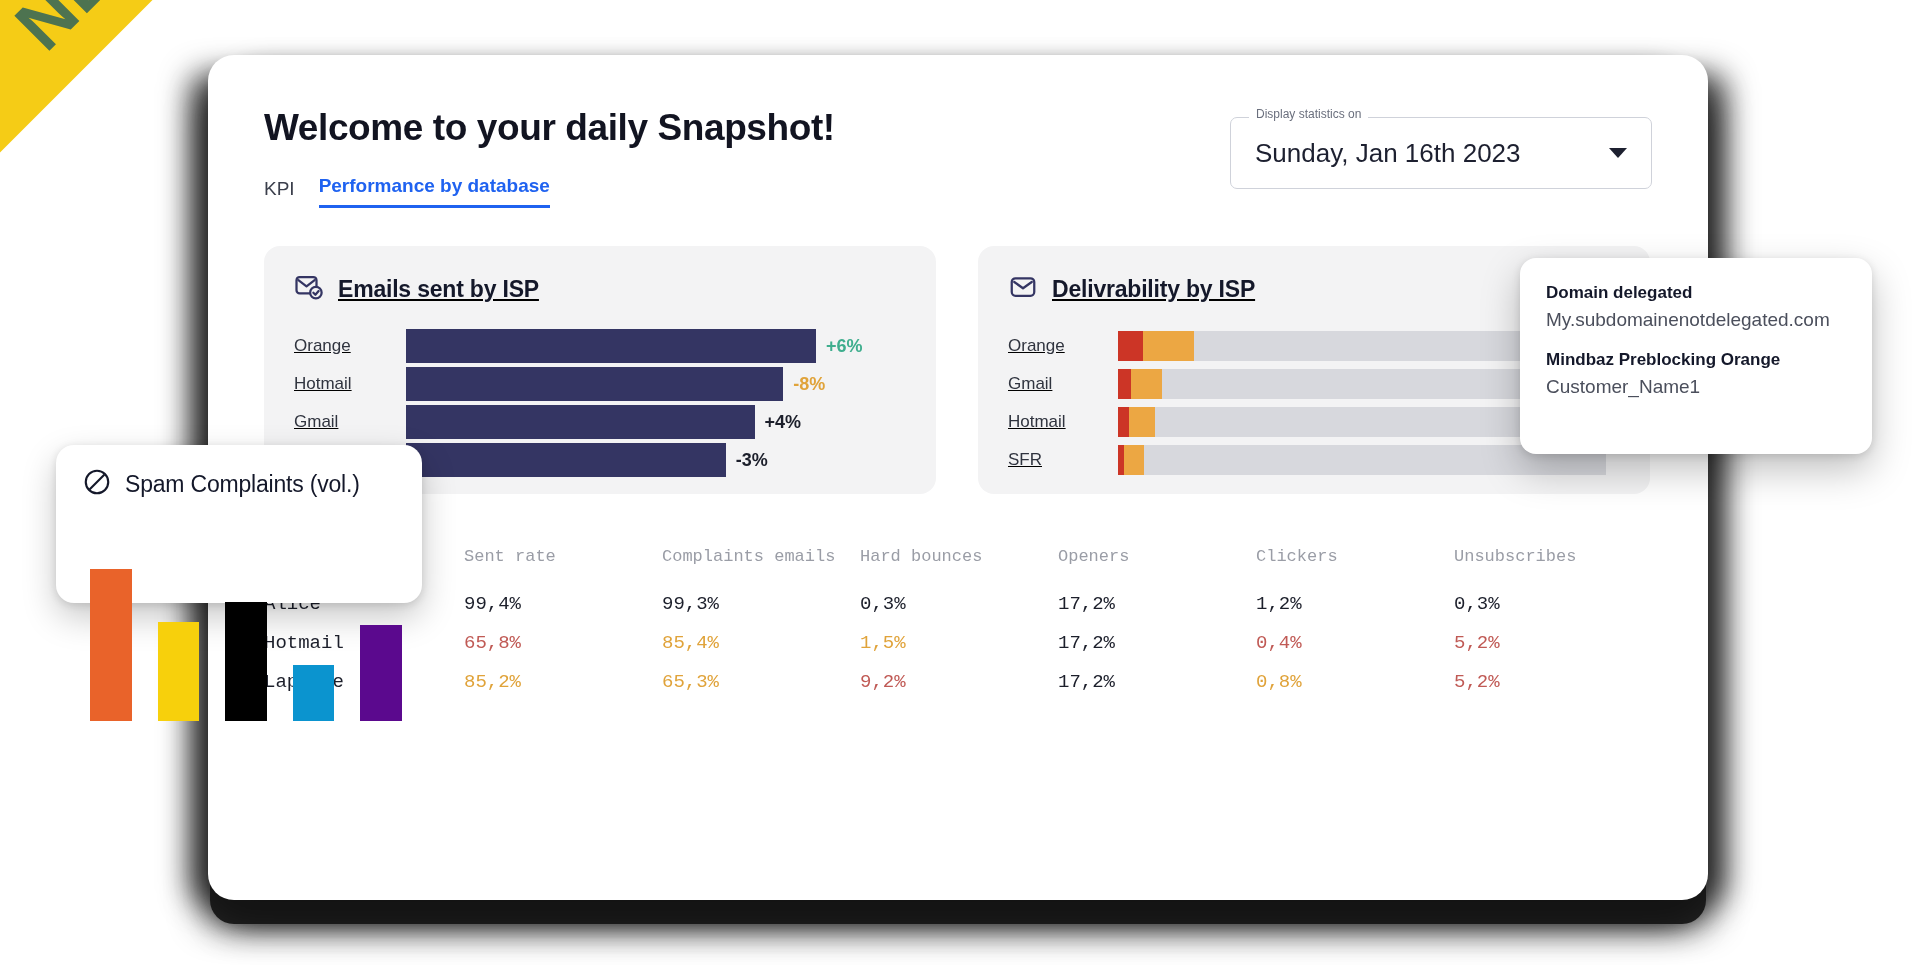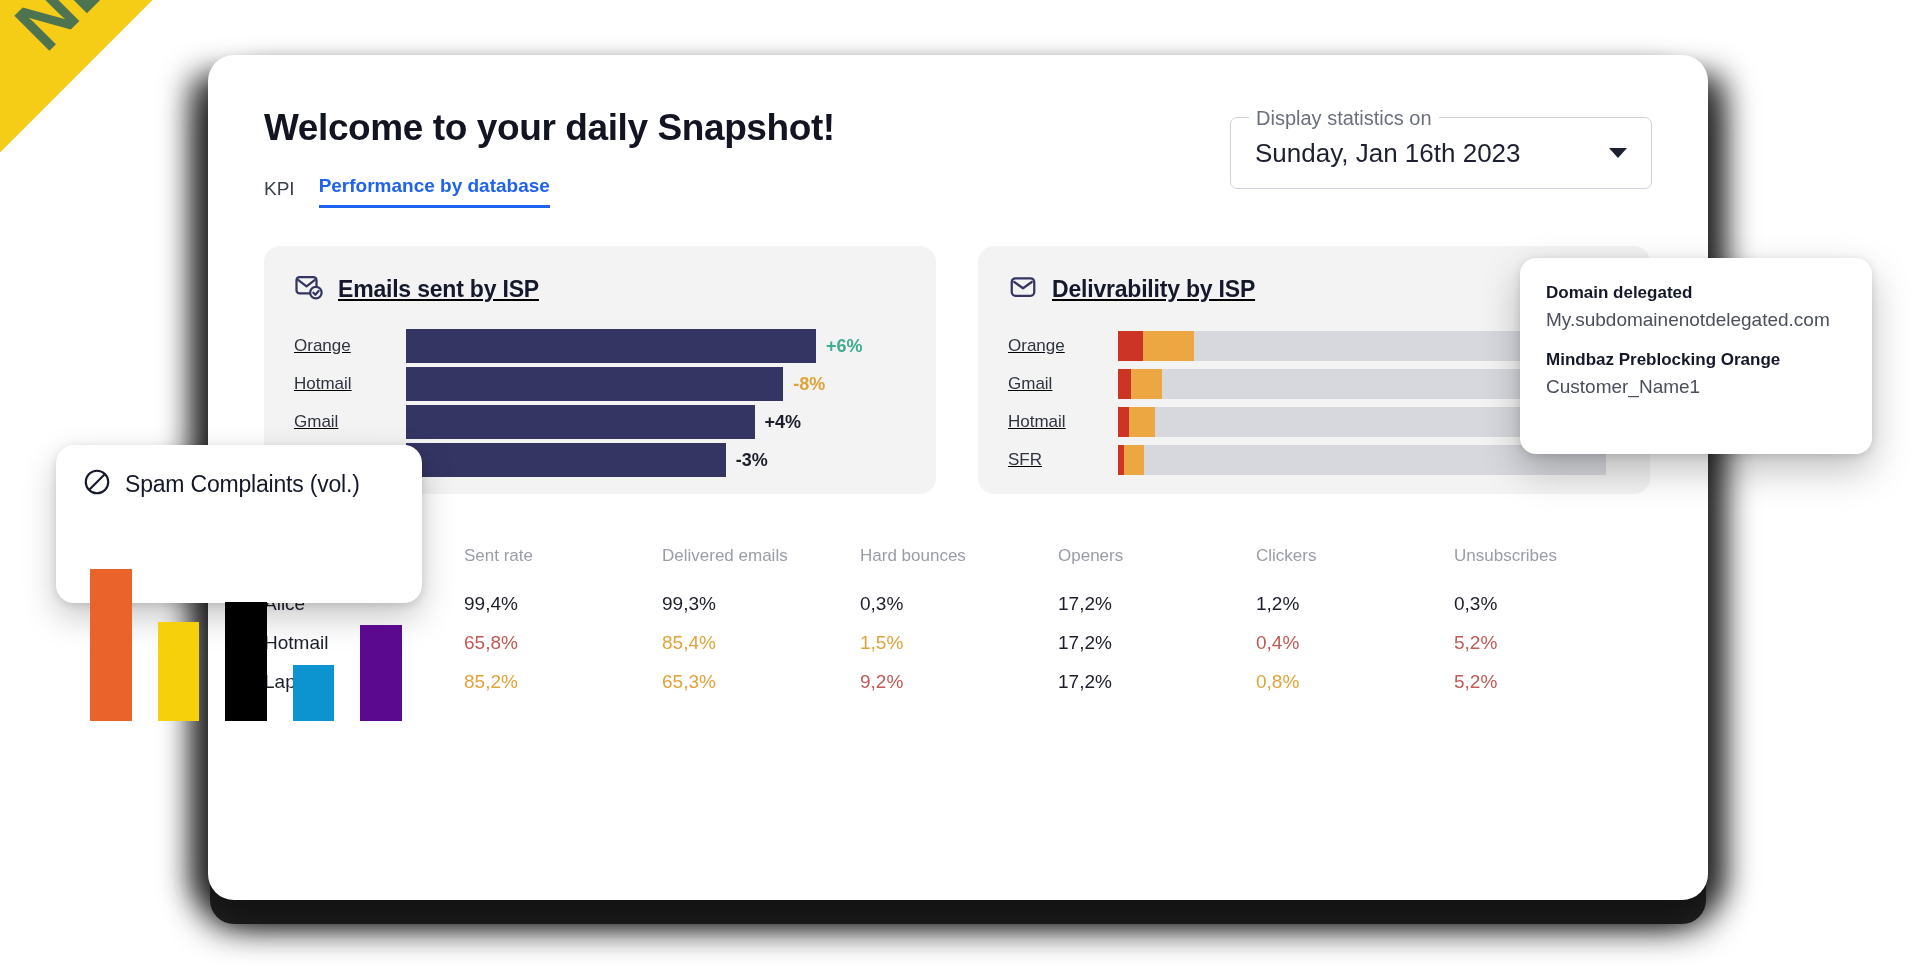--- a/index.html
+++ b/index.html
@@ -48,21 +48,21 @@
   .date-select {
     position: absolute; right: 56px; top: 62px;
     width: 422px; height: 72px;
     border: 1.5px solid #cfd2da; border-radius: 7px;
     display: flex; align-items: center; padding: 0 24px;
     cursor: pointer;
   }
   .date-legend {
     position: absolute; top: -11px; left: 18px;
     background: #fff; padding: 0 7px;
-    font-size: 20px; color: #6a6f7d;
+    font-size: 12px; color: #6a6f7d;
   }
   .date-value { font-size: 26px; color: #1d2030; flex: 1; }
   .caret { width: 0; height: 0; border-left: 9px solid transparent;
            border-right: 9px solid transparent; border-top: 10px solid #1d2030; }
 
   
   .cards { display: flex; gap: 42px; margin-top: 38px; text-decoration: underline; }
   .card {
     background: #f3f3f4; border-radius: 16px;
     padding: 26px 30px 30px 30px;
@@ -81,21 +81,21 @@
                 font-size: 18px; font-weight: 700; }
 
   
   .sbar-row { display: flex; align-items: center; height: 36px; margin-bottom: 2px; }
   .sbar-label { width: 110px; font-size: 17px; color: #30343f; }
   .sbar-track { flex: 1; height: 30px; background: #d7d8dd; display: flex; }
   .seg-red { background: #cc3526; height: 100%; }
   .seg-orange { background: #eca743; height: 100%; }
 
   
-  .table { margin-top: 34px; width: 100%; }
+  .table { margin-top: 34px; width: 100%; font-family: Liberation Mono, monospace; }
   .t-row { display: flex; align-items: center; }
   .t-head .t-cell { font-size: 17px; color: #9a9da6; }
   .t-cell { flex: 1; font-size: 19px; color: #1c1f2b; }
   .t-cell.name { flex: 0 0 200px; font-size: 19px; color: #1c1f2b; }
   .t-head { height: 56px; }
   .t-body .t-row { height: 39px; }
 
   
   .spam-card {
     position: absolute; left: 56px; top: 445px;
@@ -253,21 +253,21 @@
               </div>
             </div>
         </div>
 
       </div>
 
       <div class="table">
         <div class="t-row t-head" id="table-head">
             <div class="t-cell name"></div>
             <div class="t-cell">Sent rate</div>
-            <div class="t-cell">Delivered emails</div>
+            <div class="t-cell">Complaints emails</div>
             <div class="t-cell">Hard bounces</div>
             <div class="t-cell">Openers</div>
             <div class="t-cell">Clickers</div>
             <div class="t-cell">Unsubscribes</div>
           </div>
         <div class="t-body" id="table-body">
             <div class="t-row">
               <div class="t-cell name">Alice</div>
               <div class="t-cell" style="color: rgb(28, 31, 43);">99,4%</div>
               <div class="t-cell" style="color: rgb(28, 31, 43);">99,3%</div>

